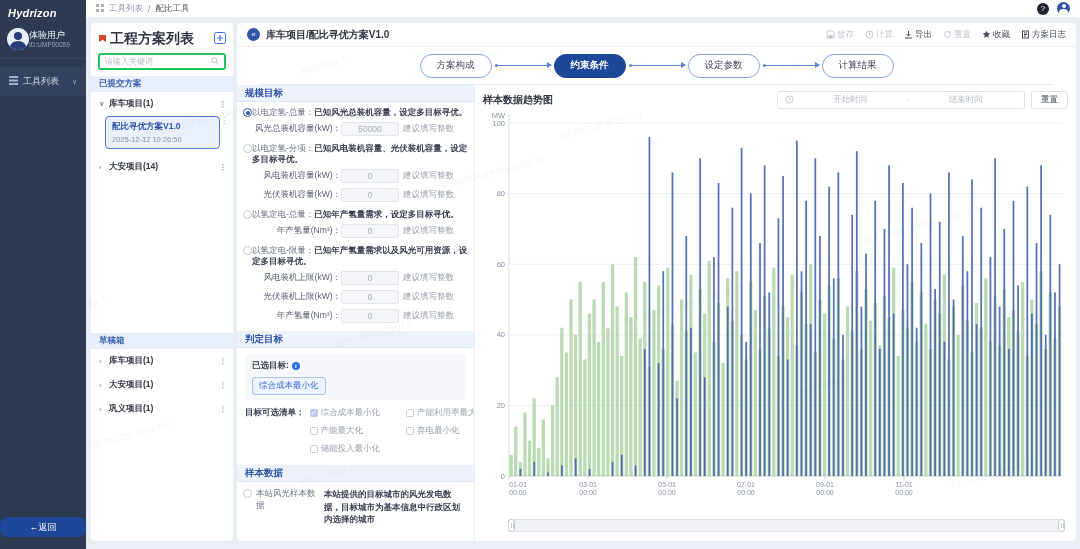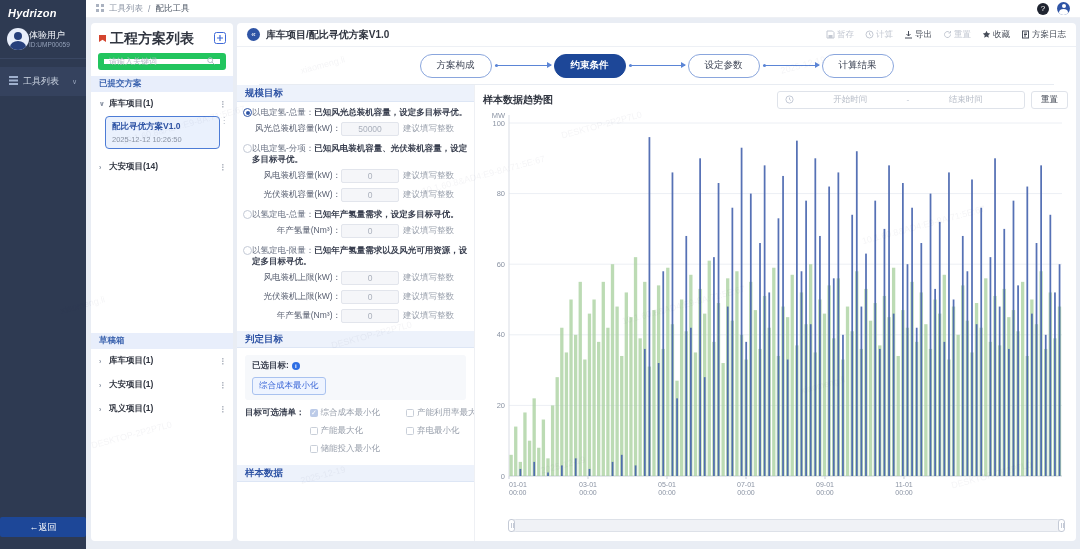--- a/index.html
+++ b/index.html
@@ -13,36 +13,36 @@
   .avatar{width:22px;height:22px;border-radius:50%;background:#e8eefb;position:relative;flex:none;overflow:hidden}
   .avatar::before{content:"";position:absolute;left:7px;top:4px;width:8px;height:8px;border-radius:50%;background:#27407c}
   .avatar::after{content:"";position:absolute;left:3px;top:13px;width:16px;height:12px;border-radius:50%;background:#27407c}
   .user-meta{line-height:1.2;min-width:0}
   .user-name{font-size:9px;color:#f2f5fa;white-space:nowrap}
   .user-id{font-size:6.5px;color:#93a0b8;white-space:nowrap}
   .menu{margin-top:8px}
   .menu-item{display:flex;align-items:center;gap:5px;padding:8px 9px;font-size:9px;color:#ccd4e2;cursor:pointer}
   .menu-item.open{background:#35425e}
   .mi-caret{margin-left:auto;font-size:7px;color:#93a0b8}
-  .back-btn{margin:auto 0 12px;height:20px;background:#1d4798;border:none;border-radius:2px;color:#fff;font-size:9px;cursor:pointer}
+  .back-btn{margin:auto 0 12px;height:20px;background:#1d4798;border:none;border-radius:8px;color:#fff;font-size:9px;cursor:pointer}
   
   .right{flex:1;display:flex;flex-direction:column;min-width:0}
   .topbar{height:18px;background:#fff;display:flex;align-items:center;gap:5px;padding:0 10px;font-size:8.5px;color:#8a93a3;border-bottom:1px solid #eef0f4;flex:none}
   .crumb-cur{color:#4b5563}
   .topbar-right{margin-left:auto;display:flex;align-items:center;gap:8px}
   .help-dot{width:12px;height:12px;border-radius:50%;background:#1f2430;color:#fff;font-size:8px;display:flex;align-items:center;justify-content:center;cursor:pointer}
   .mini-avatar{width:13px;height:13px;border-radius:50%;background:#2f54a5;position:relative;overflow:hidden;cursor:pointer}
   .mini-avatar::before{content:"";position:absolute;left:4.5px;top:2px;width:4px;height:4px;border-radius:50%;background:#fff}
   .mini-avatar::after{content:"";position:absolute;left:2px;top:7px;width:9px;height:7px;border-radius:50%;background:#fff}
   .content{flex:1;display:flex;gap:4px;padding:5px 4px 8px 5px;min-height:0}
   
   .plan-panel{width:142px;flex:none;background:#fff;border-radius:4px;display:flex;flex-direction:column;padding-top:5px;overflow:hidden}
   .pp-head{display:flex;align-items:center;gap:3px;padding:2px 7px 5px}
   .pp-title{font-size:14px;font-weight:bold;color:#303540;flex:1}
-  .pp-search{margin:0 7px 6px;height:17px;border:6px solid #22c55e;border-radius:3px;display:flex;align-items:center;padding:0 5px}
+  .pp-search{margin:0 7px 6px;height:17px;border:2px solid #22c55e;border-radius:3px;display:flex;align-items:center;padding:0 5px}
   .pp-search input{border:none;outline:none;flex:1;font-size:8px;color:#3a4050;min-width:0;background:transparent}
   .pp-search input::placeholder{color:#b6bcc7}
   .group-band{height:16px;background:#e8eefb;display:flex;align-items:center;padding:0 8px;font-size:8.5px;font-weight:bold;color:#3f66b0}
   .tree-row{display:flex;align-items:center;gap:3px;padding:6px 6px 6px 8px;font-size:8.5px;font-weight:bold;color:#303540;cursor:pointer}
   .tw{color:#8a93a3;font-size:7px;width:7px;flex:none}
   .dots{margin-left:auto;color:#b0b6c0;font-size:8px;letter-spacing:0;cursor:pointer}
   .plan-card-row{display:flex;align-items:flex-start;padding:0 5px 6px 14px}
   .plan-card{flex:1;border:1px solid #4d7cd6;background:#eaf1fd;border-radius:4px;padding:4px 6px;cursor:pointer}
   .pc-title{font-size:8.5px;font-weight:bold;color:#2f54a5}
   .pc-time{font-size:7.5px;color:#8a93a3;margin-top:2px}
@@ -385,20 +385,25 @@
                   </span>
                 <span class="cb-item">
                     <span class="cb"></span>
                     <span class="cb-label">储能投入最小化</span>
                   </span>
               </div>
             </div>
 
             <div class="section-band">样本数据</div>
 
+            <div class="sample-row">
+              <span class="radio"></span>
+              <span class="sample-name">本站风光样本数据</span>
+              <span class="sample-body"><span class="sample-desc">本站提供的目标城市的风光发电数据，目标城市为基本信息中行政区划内选择的城市</span></span>
+            </div>
 
             <div class="sample-row">
               
               
               
             </div>
 
           </div>
 
           <div class="chart-col">

